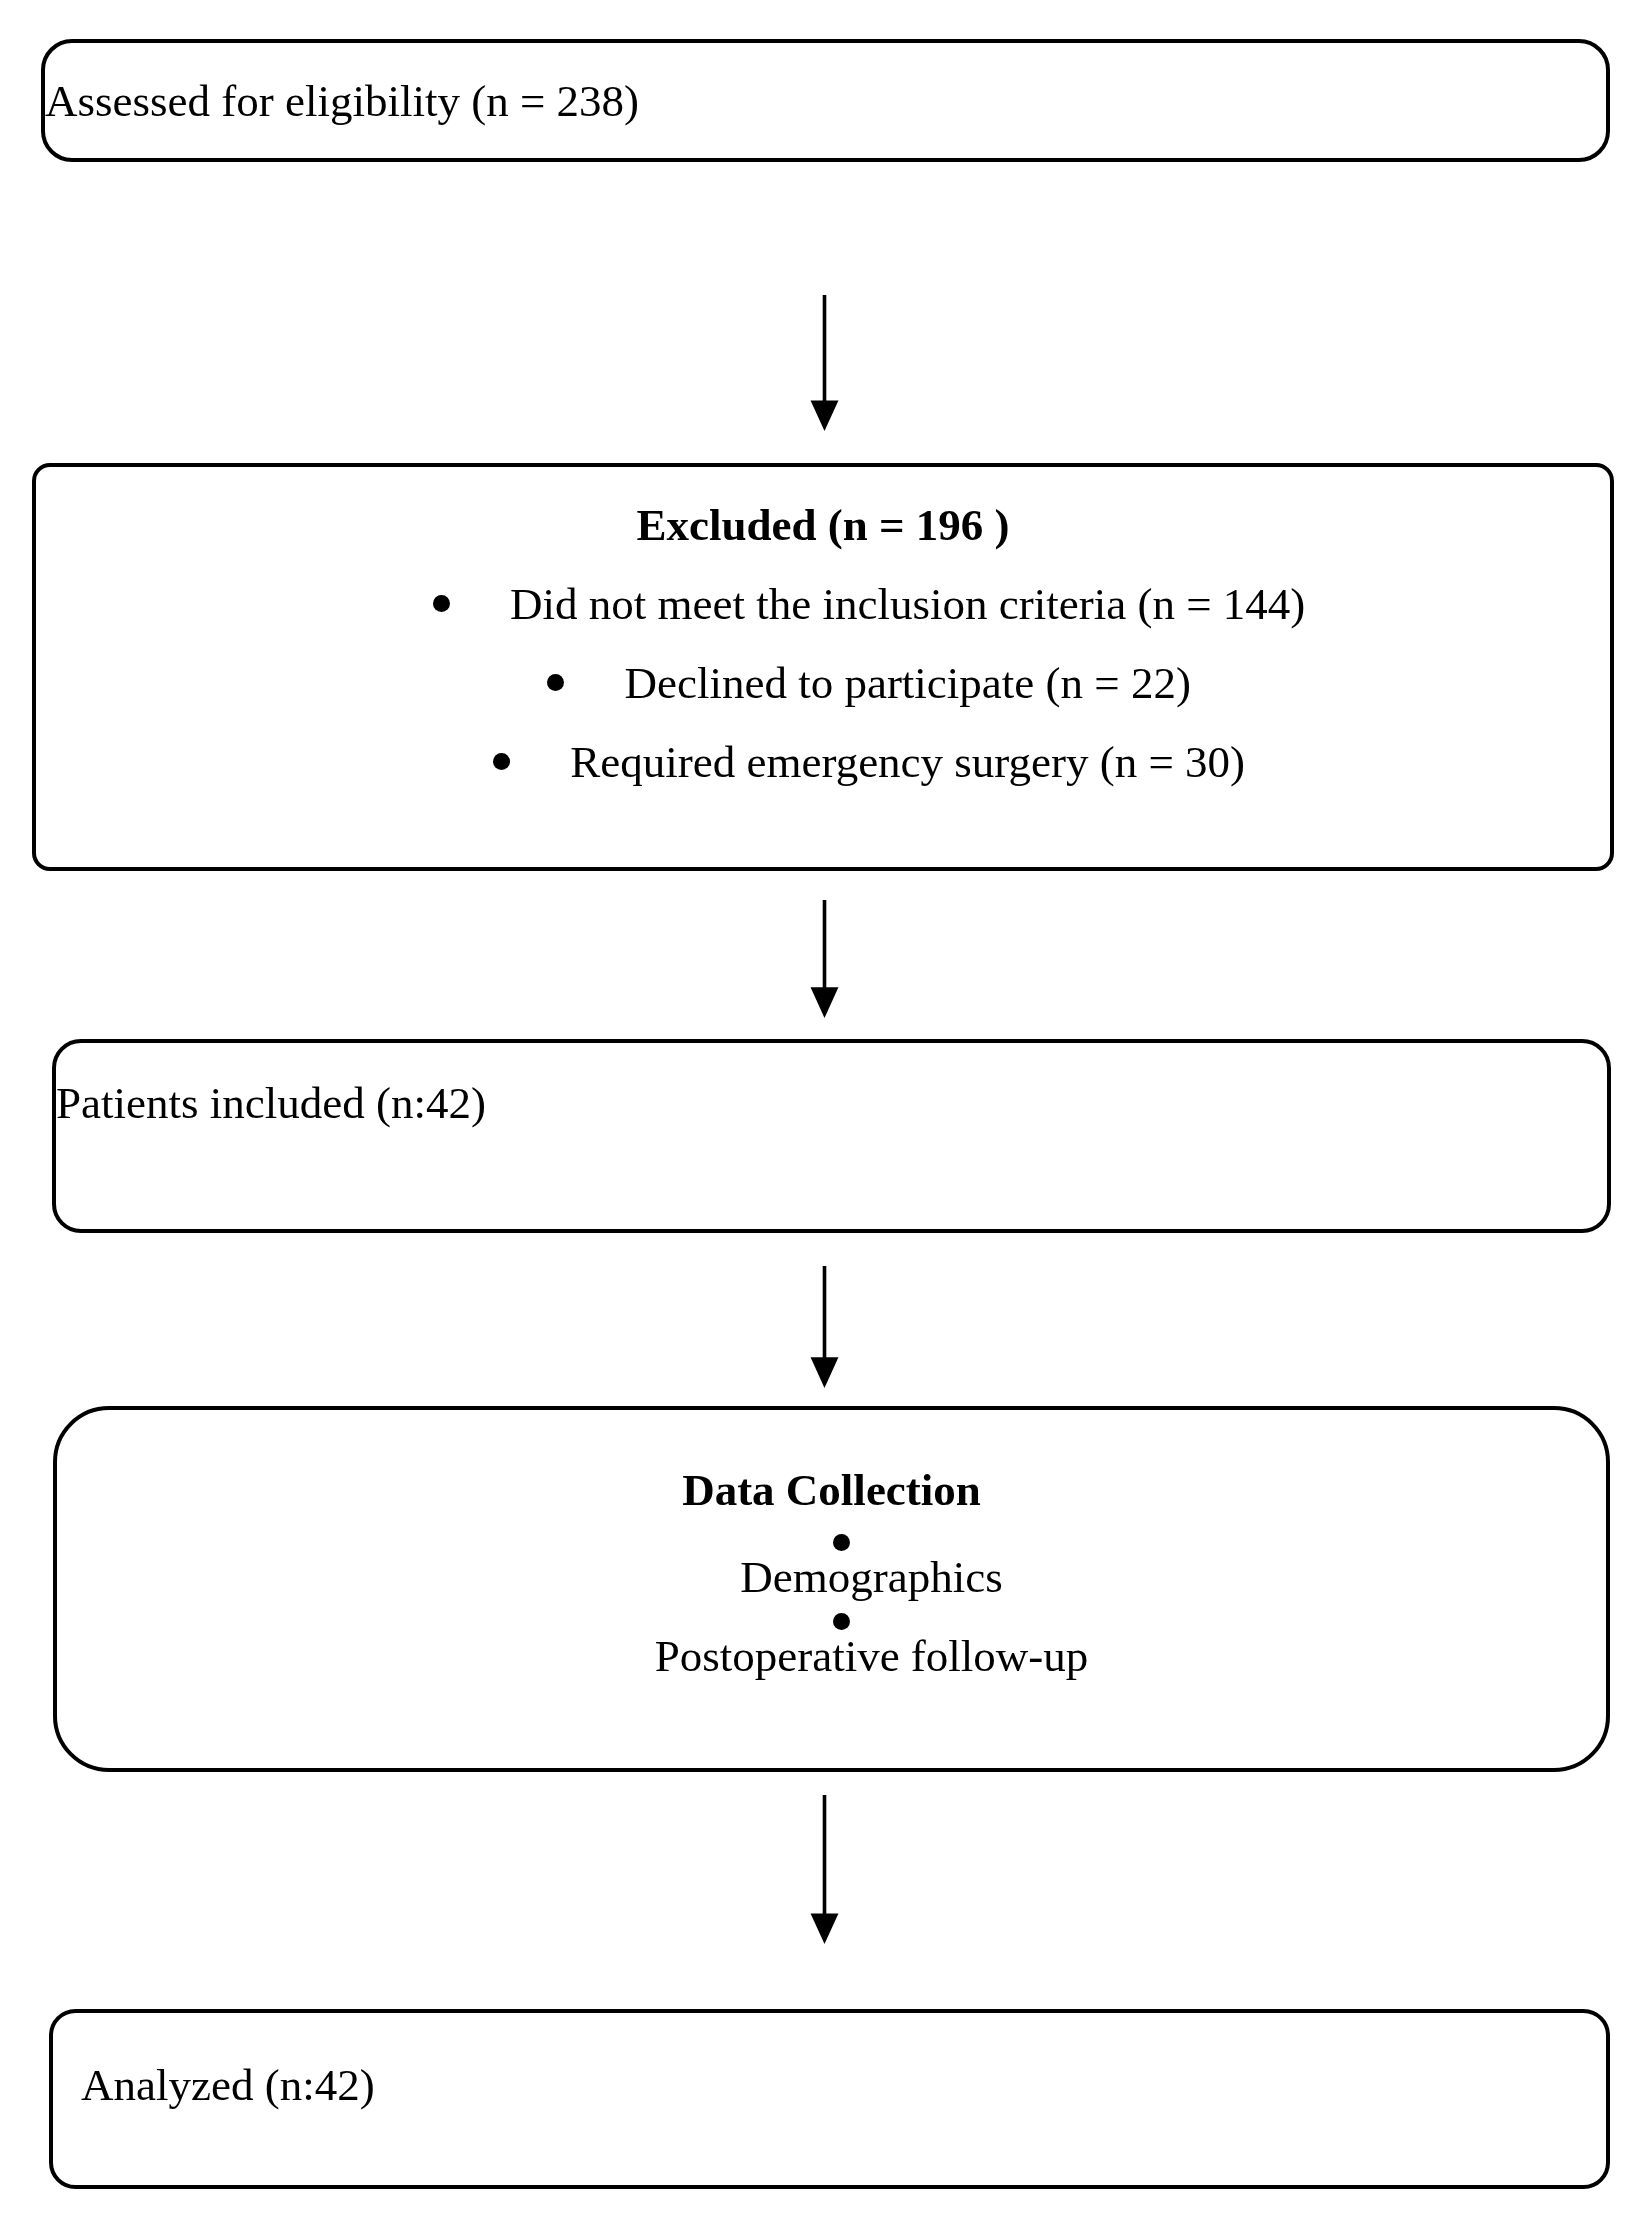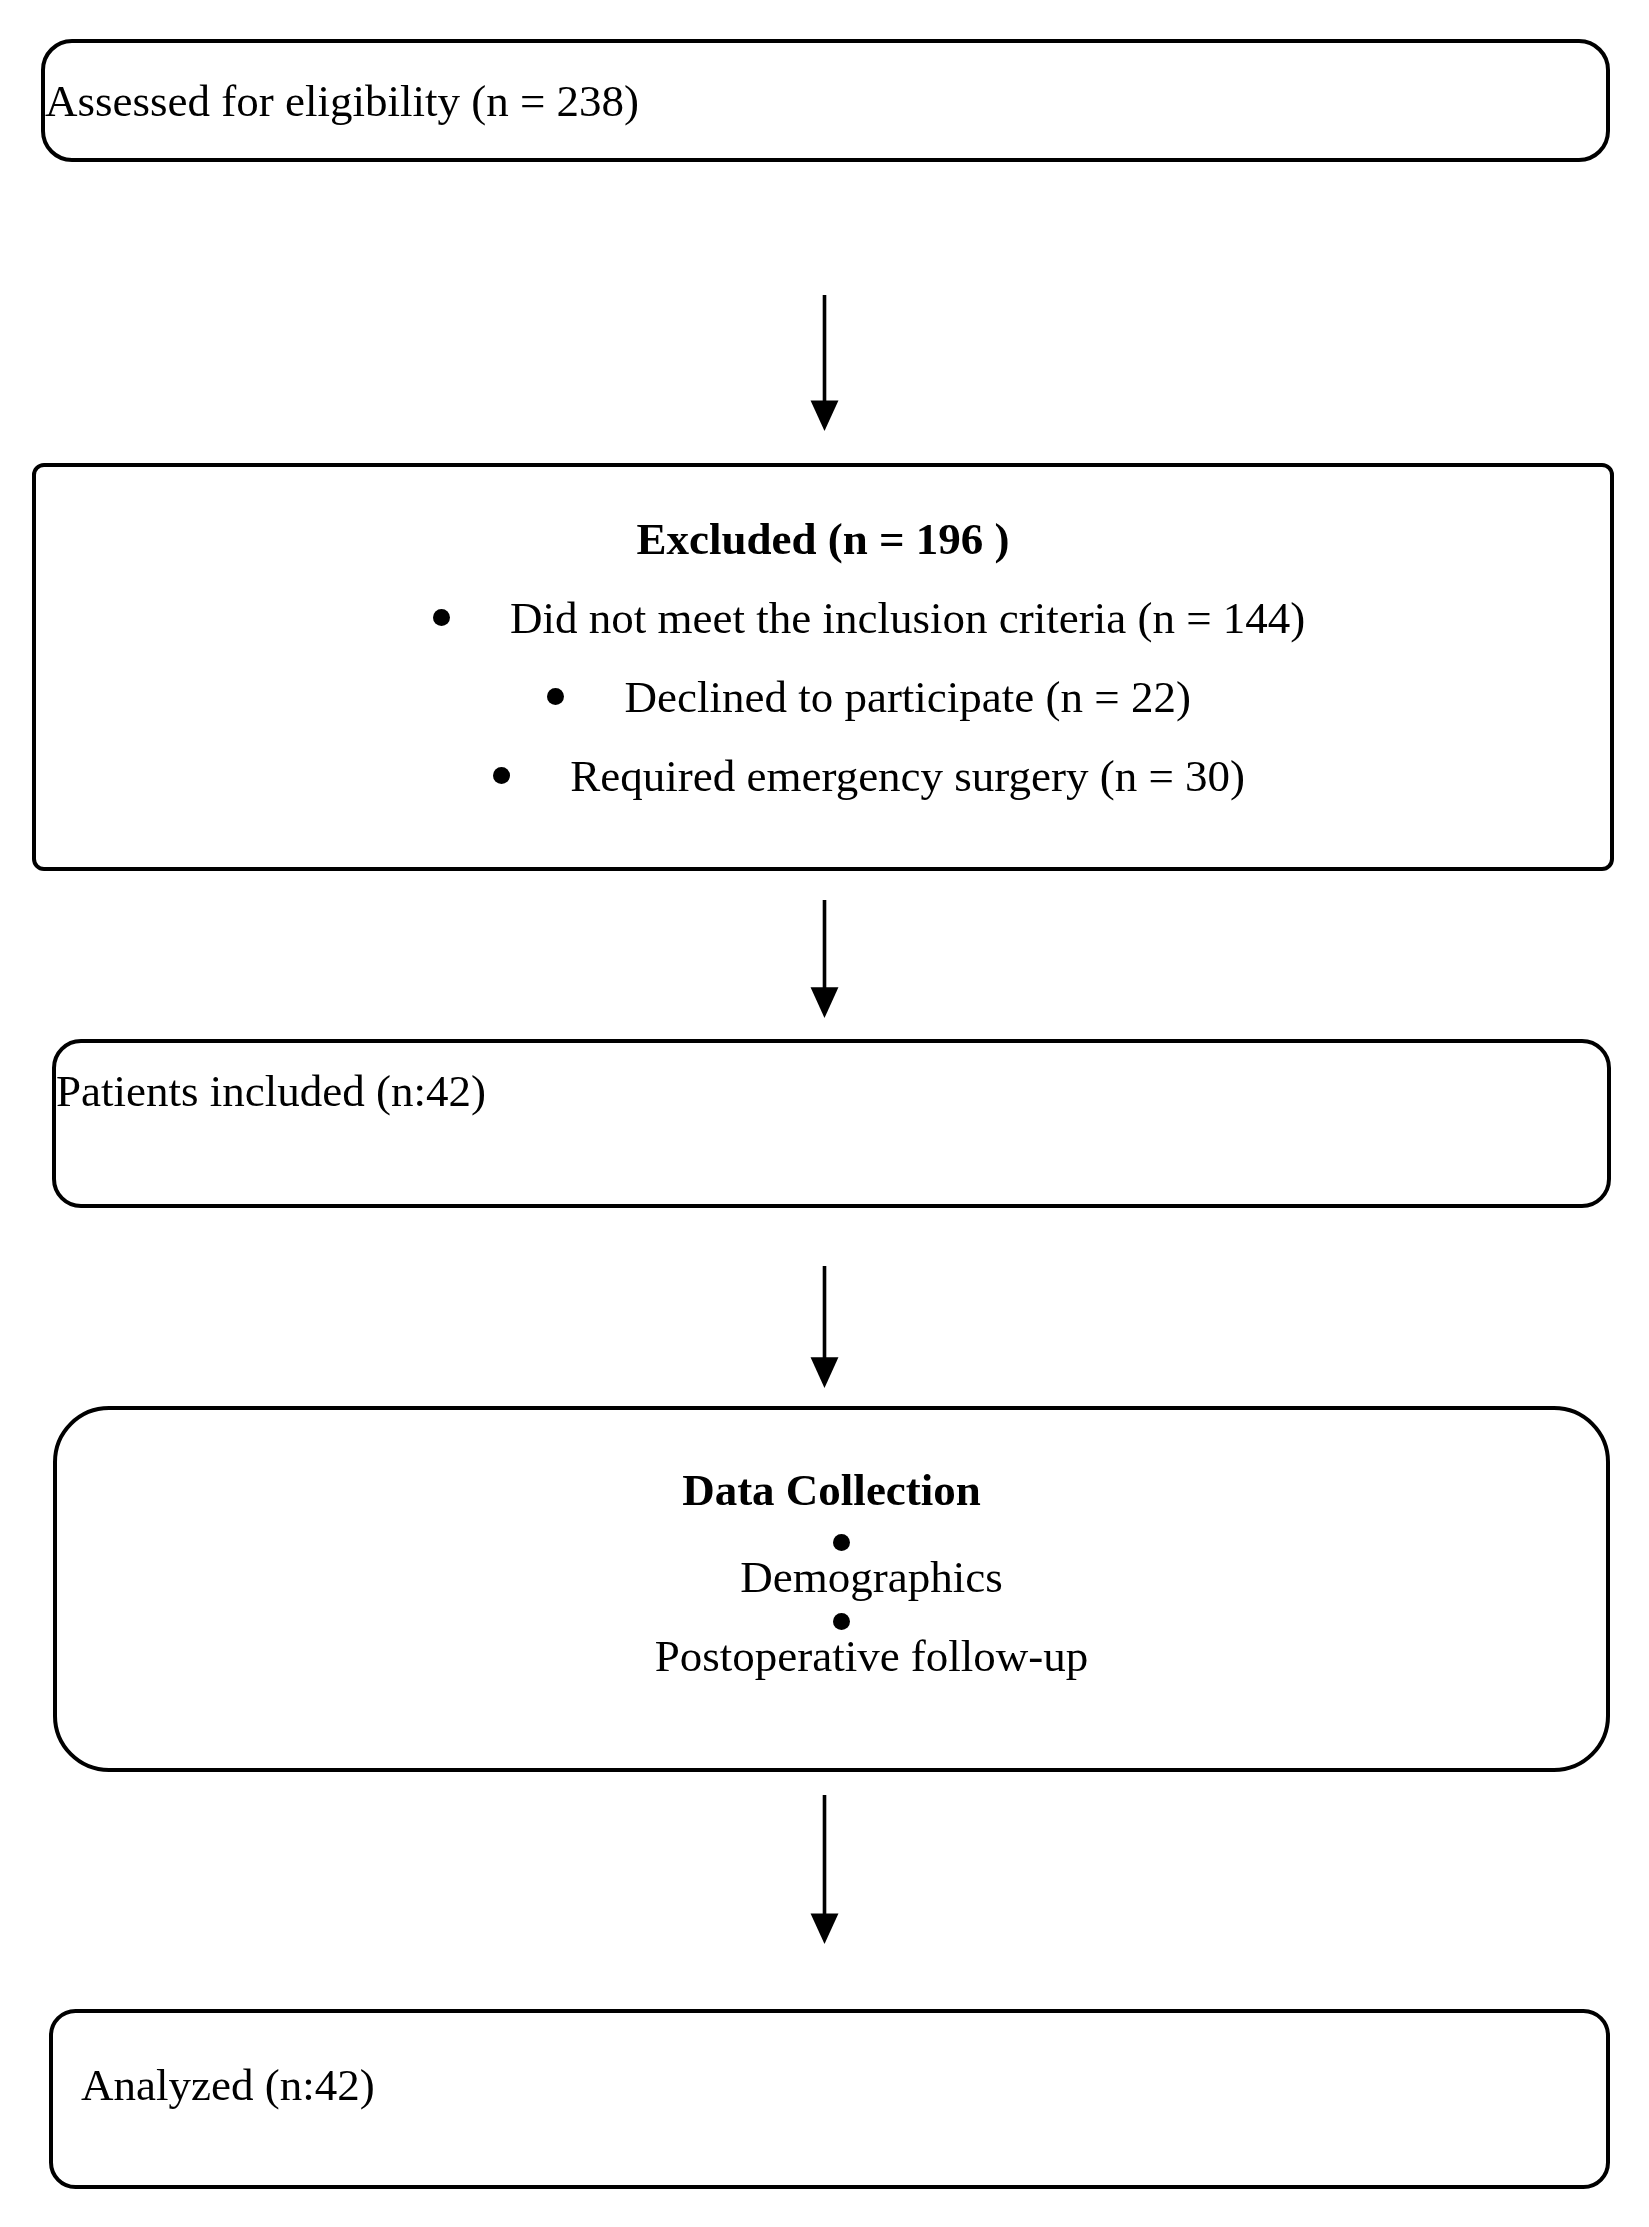--- a/index.html
+++ b/index.html
@@ -47,22 +47,22 @@
   .bullet-row .dot {
     width: 17.4px;
     height: 17.4px;
     border-radius: 50%;
     background: #000000;
     flex: 0 0 auto;
     margin-right: 60px;
   }
   
   #box-eligibility   { left: 41px;  top: 39px;   width: 1569px; height: 123px; border-radius: 31px; }
-  #box-excluded      { left: 32px;  top: 463px;  width: 1582px; height: 408px; border-radius: 12px; padding-top: 32px; }
-  #box-included      { left: 52px; top: 1039px; width: 1559px; height: 169px; border-radius: 29px; padding-bottom: 66px; }
+  #box-excluded      { left: 32px;  top: 463px;  width: 1582px; height: 408px; border-radius: 18px; padding-top: 18px; }
+  #box-included      { left: 52px; top: 1039px; width: 1559px; height: 194px; border-radius: 29px; padding-bottom: 66px; }
   #box-datacollection{ left: 53px; top: 1406px; width: 1557px; height: 366px; border-radius: 56px; padding-top: 40px; }
   #box-analyzed      { left: 49px;  top: 2009px; width: 1561px; height: 180px; border-radius: 26.5px; padding-bottom: 28px; }
   #box-analyzed .shifted { transform: translateX(28px); }
   #box-excluded .bullet-row { transform: translateX(46px); }
   #box-datacollection .bullet-row { transform: translateX(40px); flex-direction: column; }
 
   .arrow {
     position: absolute;
     width: 31px;
     left: 809px;

